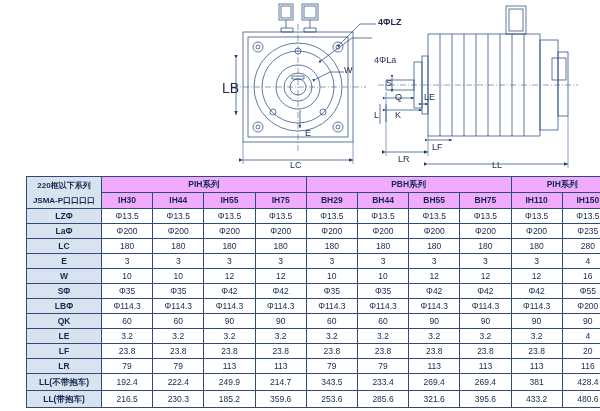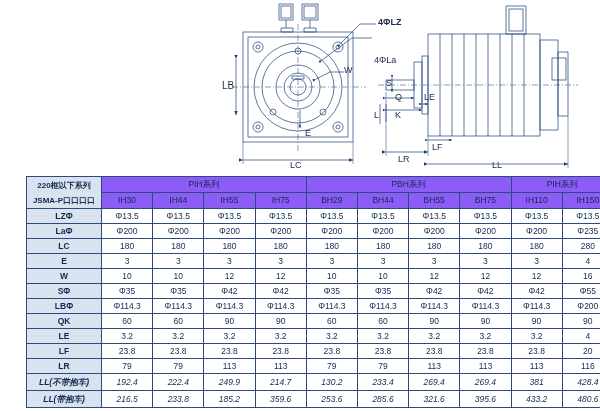--- a/index.html
+++ b/index.html
@@ -8,25 +8,25 @@
 
   
   .drawing{position:relative;width:600px;height:172px;}
   .drawing svg{position:absolute;left:0;top:0;}
 
   
   .tablewrap{position:absolute;left:6px;top:176px;width:588px;padding-left:20px;}
   table{border-collapse:collapse;width:588px;table-layout:fixed;}
   td,th{border:1px solid #2d4a7a;font-size:8.5px;text-align:center;
         color:#12294f;padding:0;height:14px;line-height:14px;font-weight:normal;}
-  th{background:#8b5cf6;font-weight:normal;font-size:8.5px;}
+  th{background:#f0abfc;font-weight:bold;font-size:8.5px;}
   td.rowhead{background:#d9e2ef;font-weight:bold;text-align:center;margin-top:16px;}
   .hdr-left{background:#d9e2ef;font-weight:bold;font-size:8px;line-height:12px;}
   tr.tall td, tr.tall th{height:15px;line-height:15px;}
-  .ll-row td{height:16px;line-height:16px;font-style:italic;}
+  .ll-row td{height:16px;line-height:16px;}
   .colw-first{width:74px;}
 </style>
 </head>
 <body>
 
 <div id="root">
 
   <div class="drawing">
     <svg width="600" height="172" viewBox="0 0 600 172">
       <defs>
@@ -139,21 +139,21 @@
 
         <line x1="428" y1="164" x2="568" y2="164" marker-start="url(#ar)" marker-end="url(#ar)"></line>
         <line x1="568" y1="116" x2="568" y2="168" stroke-width="0.5"></line>
       </g>
     </svg>
 
     <div style="position:absolute;left:378px;top:17px;font-size:9px;font-weight:bold;">4ΦLZ</div>
     <div style="position:absolute;left:374px;top:31px;font-size:9px;margin-top:24px;">4ΦLa</div>
     <div style="position:absolute;left:344px;top:65px;font-size:9px;">W</div>
     <div style="position:absolute;left:305px;top:128px;font-size:9px;">E</div>
-    <div style="position:absolute;left:222px;top:80px;font-size:10px;">LB</div>
+    <div style="position:absolute;left:222px;top:80px;font-size:14px;">LB</div>
     <div style="position:absolute;left:290px;top:160px;font-size:9px;">LC</div>
     <div style="position:absolute;left:386px;top:78px;font-size:9px;">S</div>
     <div style="position:absolute;left:395px;top:92px;font-size:9px;">Q</div>
     <div style="position:absolute;left:395px;top:110px;font-size:9px;">K</div>
     <div style="position:absolute;left:424px;top:92px;font-size:9px;">LE</div>
     <div style="position:absolute;left:374px;top:110px;font-size:9px;">L</div>
     <div style="position:absolute;left:432px;top:142px;font-size:9px;">LF</div>
     <div style="position:absolute;left:398px;top:154px;font-size:9px;">LR</div>
     <div style="position:absolute;left:492px;top:160px;font-size:9px;">LL</div>
   </div>
@@ -324,31 +324,31 @@
             <td>113</td>
             <td>113</td>
             <td>116</td>
           </tr>
           <tr class="ll-row">
             <td class="rowhead colw-first">LL(不带抱车)</td>
             <td>192.4</td>
             <td>222.4</td>
             <td>249.9</td>
             <td>214.7</td>
-            <td>130.2</td>
+            <td>343.5</td>
             <td>233.4</td>
             <td>269.4</td>
             <td>269.4</td>
             <td>381</td>
             <td>428.4</td>
           </tr>
           <tr class="ll-row">
             <td class="rowhead colw-first">LL(带抱车)</td>
             <td>216.5</td>
-            <td>233.8</td>
+            <td>230.3</td>
             <td>185.2</td>
             <td>359.6</td>
             <td>253.6</td>
             <td>285.6</td>
             <td>321.6</td>
             <td>395.6</td>
             <td>433.2</td>
             <td>480.6</td>
           </tr>
         </tbody>

